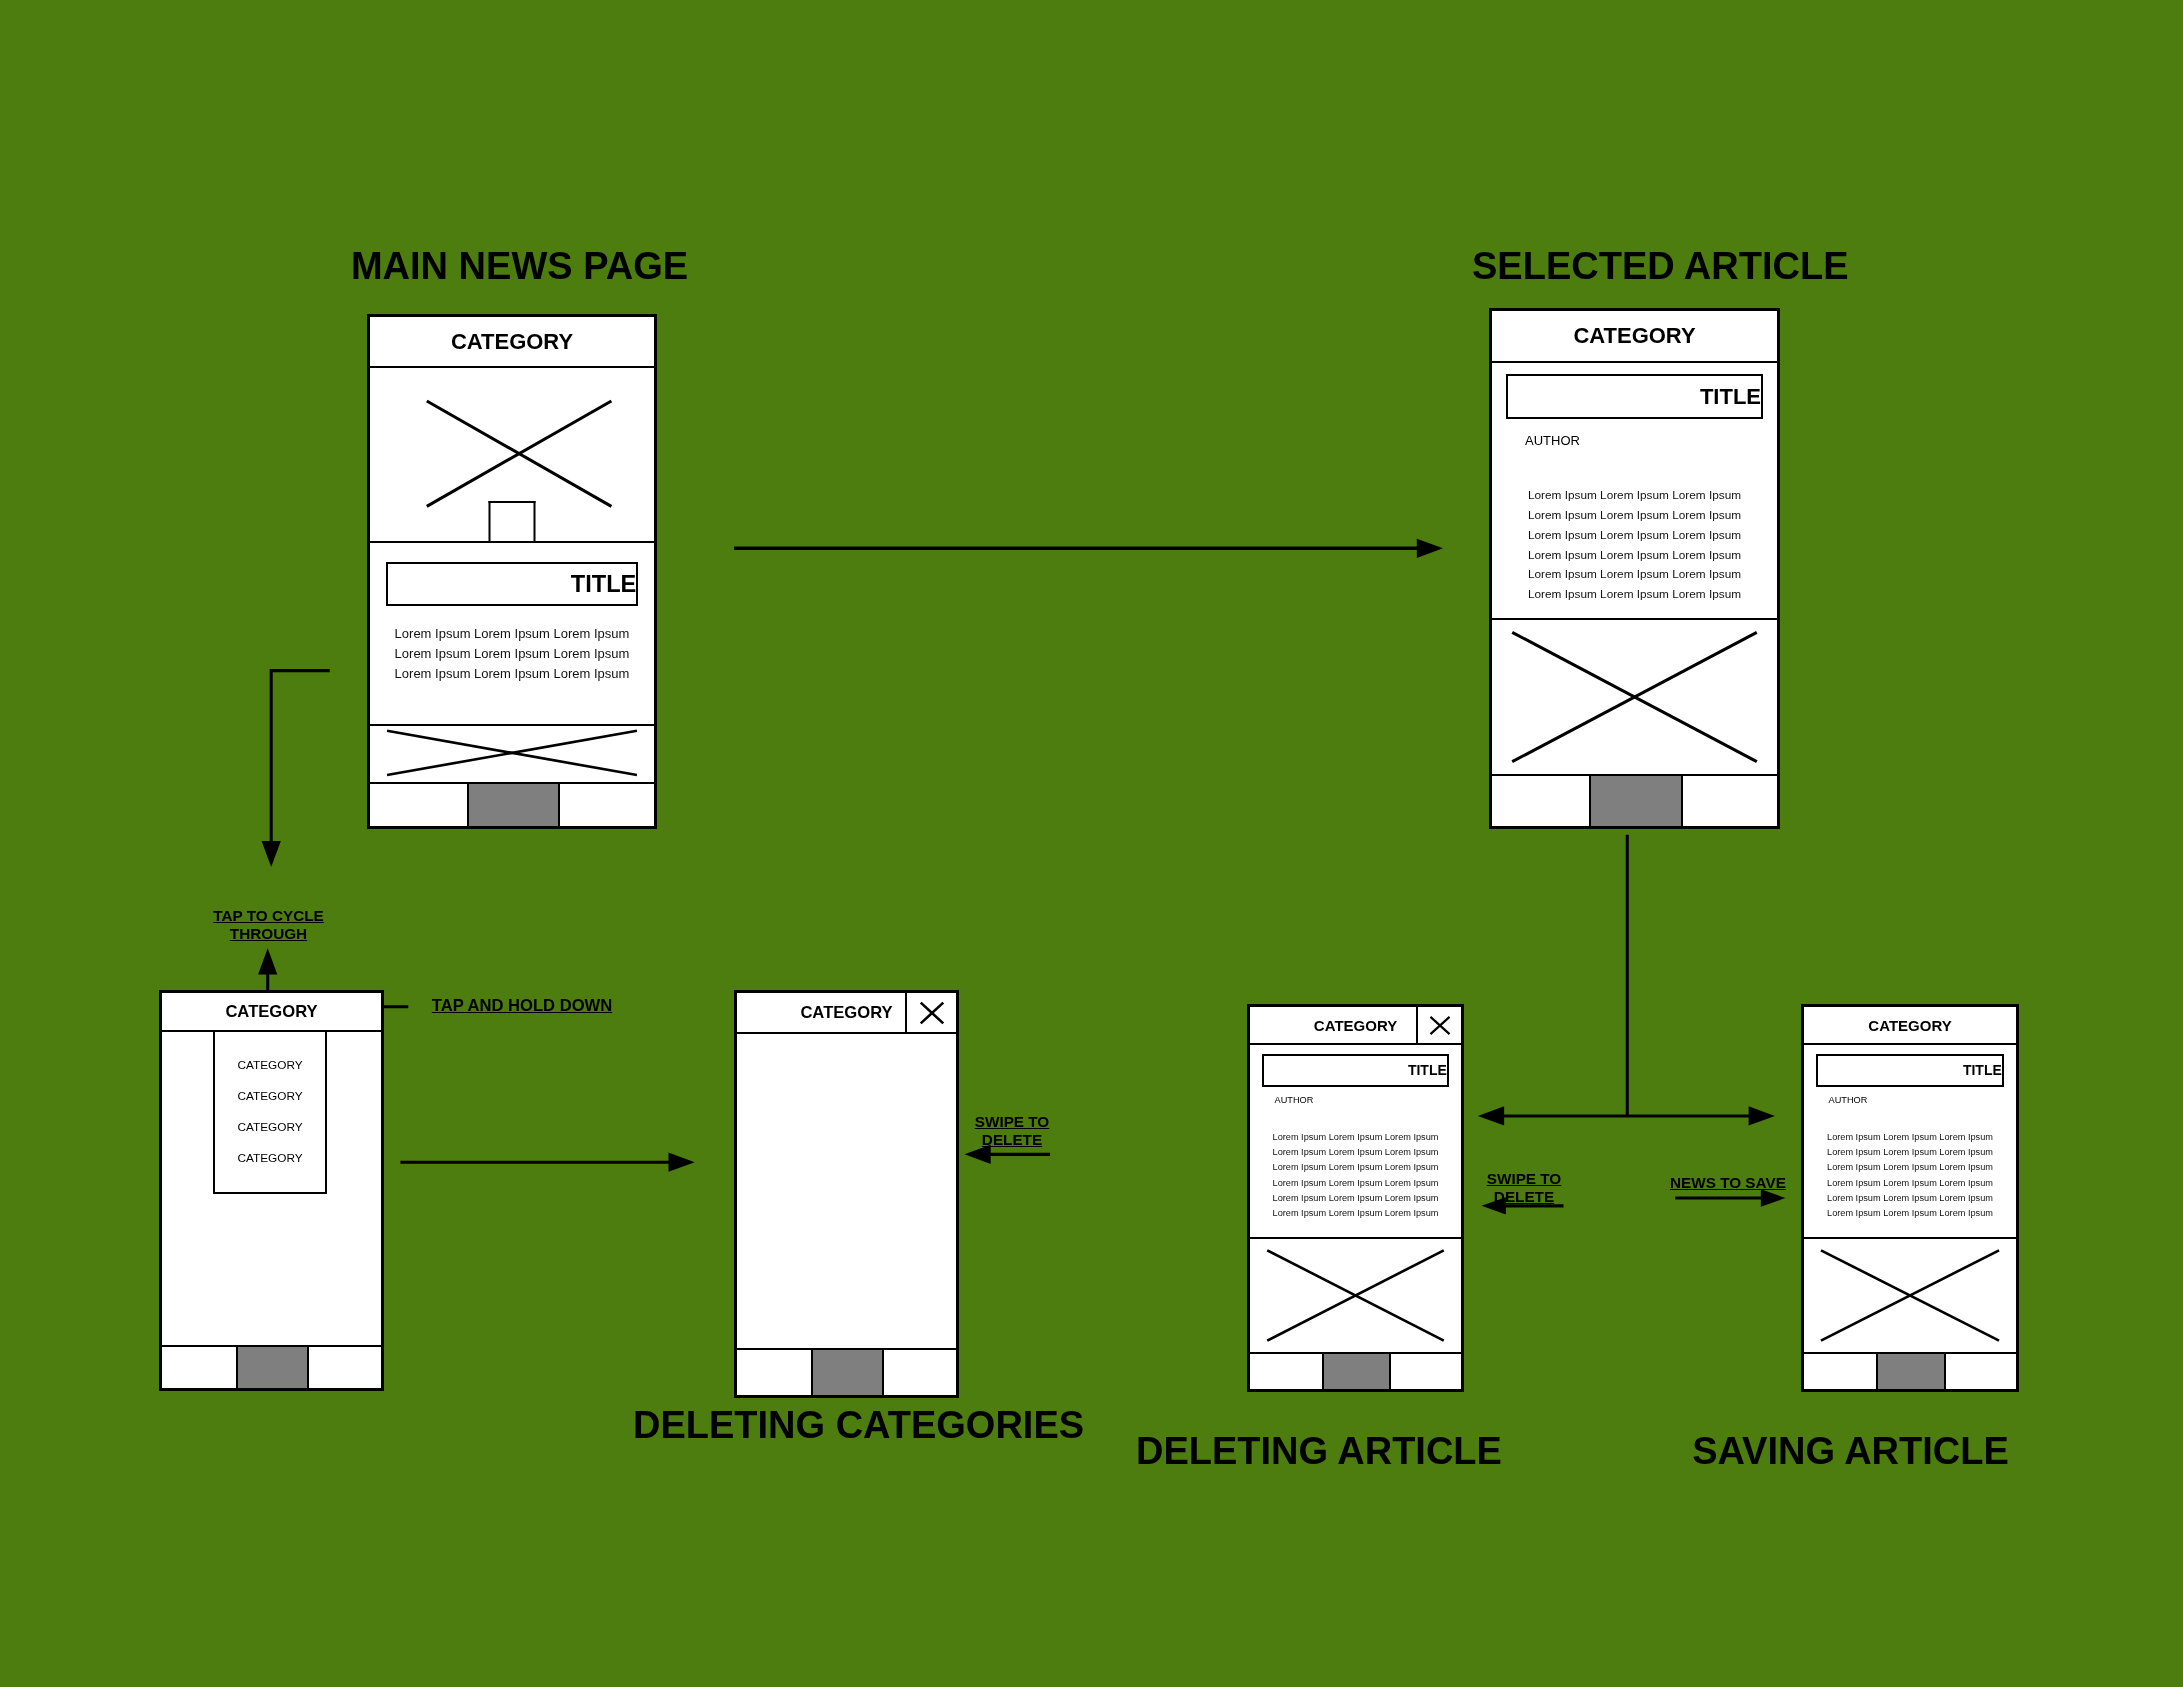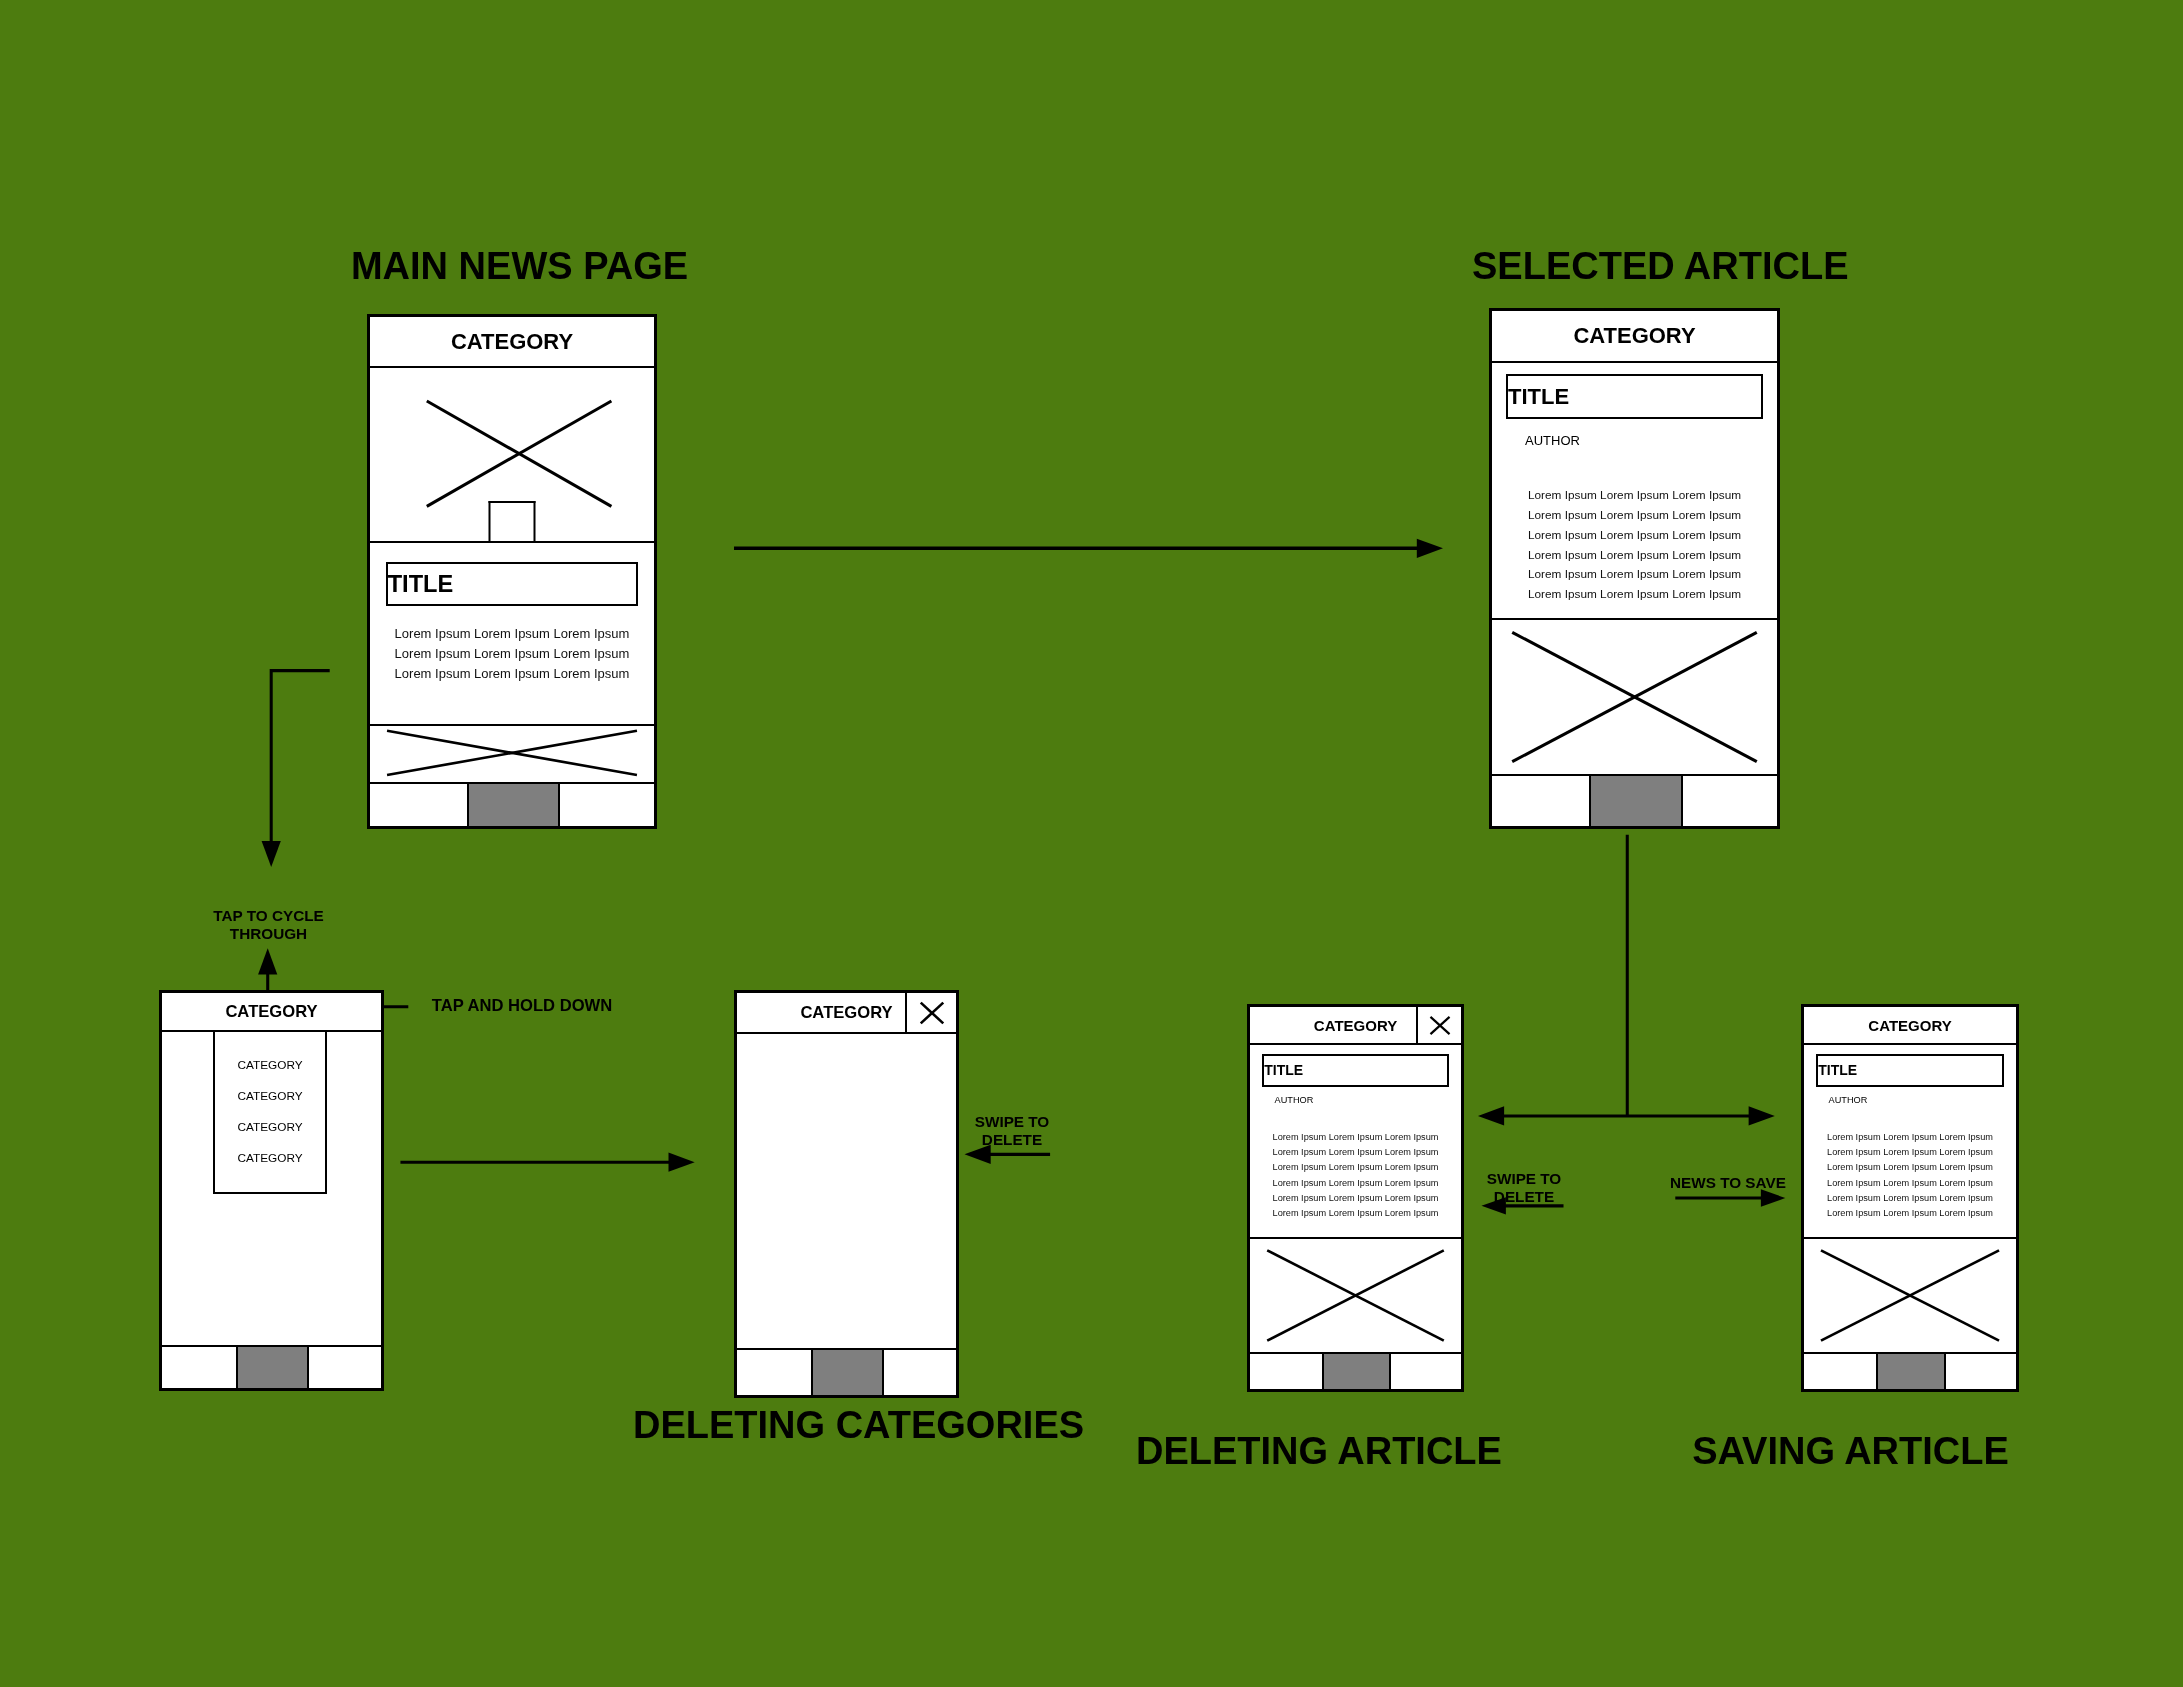--- a/index.html
+++ b/index.html
@@ -7,37 +7,37 @@
     position:relative;width:2184px;height:1687px;background:#4d7c0f;
     font-family:"Liberation Sans",sans-serif;color:#000;overflow:hidden;
   }
   
   .diagram-title{
     position:absolute;font-weight:700;font-size:38px;letter-spacing:0px;
     text-align:center;white-space:nowrap;
   }
   .annot{
     position:absolute;font-weight:700;font-size:15.3px;line-height:18.3px;
-    text-align:center;white-space:nowrap;
+    text-align:center;white-space:nowrap;text-decoration:underline;
   }
   
   .phone{
     position:absolute;background:#fff;border:3.5px solid #000;
     box-sizing:border-box;display:flex;flex-direction:column;
   }
   .sec{box-sizing:border-box;position:relative;flex:0 0 auto;}
   .sec.div{border-bottom:2.6px solid #000;}
   .hdr{display:flex;align-items:center;justify-content:center;font-weight:700;}
   .hdr-x{
     position:absolute;right:0;top:0;bottom:0;border-left:2.6px solid #000;
     box-sizing:border-box;display:flex;align-items:center;justify-content:center;
   }
   .xsvg{position:absolute;left:0;top:0;width:100%;height:100%;}
   .title-box{
-    border:2.6px solid #000;display:flex;align-items:center;justify-content:flex-start;
+    border:2.6px solid #000;display:flex;align-items:center;justify-content:flex-end;
     font-weight:700;background:#fff;box-sizing:border-box;
   }
   .author{font-weight:400;}
   .body-lines{text-align:center;font-weight:400;color:#111;}
   .bar{flex:1 1 auto;position:relative;}
   .gray-cell{
     position:absolute;left:34%;width:33%;top:0;bottom:0;background:#7f7f7f;
     border-left:2.6px solid #000;border-right:2.6px solid #000;box-sizing:border-box;
   }
   .caption-box{

